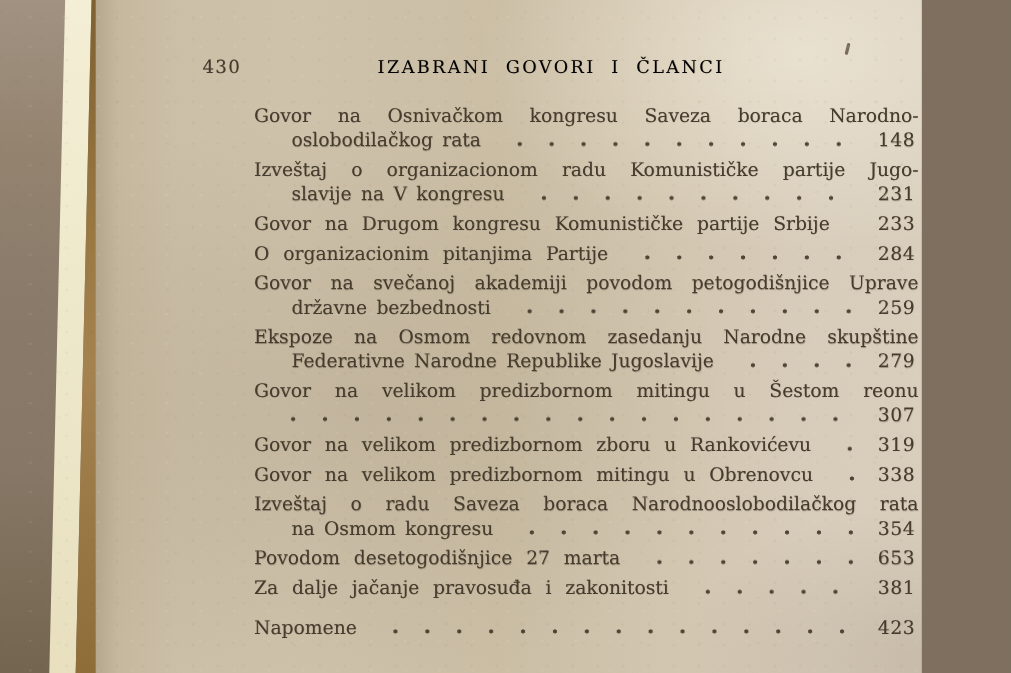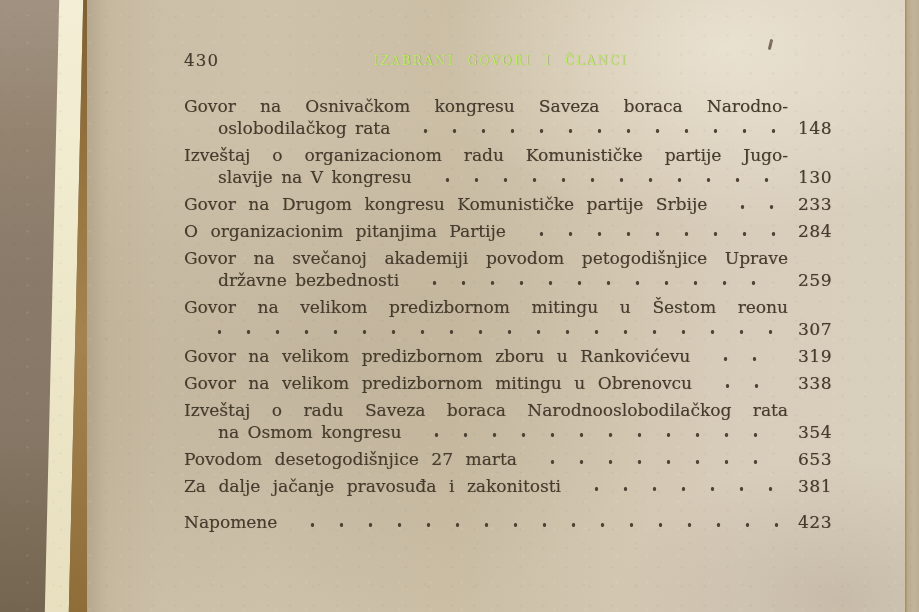--- a/index.html
+++ b/index.html
@@ -1,21 +1,21 @@
 <!DOCTYPE html>
 <html><head>
 <meta charset="utf-8">
 <style>
   html,body{margin:0;padding:0;}
   body{
     width:919px;height:612px;overflow:hidden;
     font-family:"DejaVu Serif","Liberation Serif",serif;
     background:#7e6f5f;
   }
-  .photo{position:relative;width:919px;height:612px;overflow:hidden;}
+  .photo{position:relative;width:838px;height:612px;overflow:hidden;}
 
   
   .cover{
     position:absolute;left:0;top:0;width:100px;height:612px;
     background:linear-gradient(180deg,#a29282 0%,#93836f 22%,#8a7a6a 45%,#877766 70%,#73654f 100%);
   }
   
   .edge-strip{
     position:absolute;left:52px;top:-10px;width:44px;height:634px;
     transform:rotate(1.35deg);display:flex;
@@ -54,24 +54,24 @@
 
   
   .content{
     position:absolute;left:184px;top:50px;width:648px;
     color:#463c2e;font-size:17px;line-height:22px;
     text-shadow:.3px .3px .7px rgba(74,61,45,.45);
   }
   .header-row{position:relative;height:18px;margin-bottom:27px;}
   .pagenum{position:absolute;left:0;top:0;font-size:16.5px;letter-spacing:1.2px;}
   .running-title{
-    display:block;text-align:center;font-size:12px;
-    letter-spacing:2.2px;word-spacing:7px;color:#bef264;padding-right:14px;
-  }
-  .entry{margin-bottom:5px;}
+    display:block;text-align:center;font-size:16px;
+    letter-spacing:2.2px;word-spacing:7px;color:#000000;padding-right:14px;
+  }
+  .entry{margin-bottom:5px;margin-left:47px;}
   .entry.section-break{margin-top:14px;}
   .line-first{width:604px;text-align:justify;text-align-last:justify;white-space:normal;}
   .row{display:flex;align-items:baseline;justify-content:center;}
   .row .txt{white-space:nowrap;}
   .row .txt.indent{padding-left:34px;word-spacing:.18em;}
   .row .txt.stretch{word-spacing:.42em;}
   .dots{
     flex:1 1 auto;align-self:stretch;margin:0 9px 0 15px;
     background-image:radial-gradient(circle,rgba(60,50,36,.88) 1.6px,rgba(60,50,36,0) 2.1px);
     background-size:29px 8px;background-repeat:repeat-x;
@@ -103,21 +103,21 @@
             <span class="txt indent">oslobodilačkog rata</span>
             <span class="dots"></span>
             <span class="num">148</span>
           </div>
         </div>
         <div class="entry">
           <div class="line-first">Izveštaj o organizacionom radu Komunističke partije Jugo-</div>
           <div class="row">
             <span class="txt indent">slavije na V kongresu</span>
             <span class="dots"></span>
-            <span class="num">130</span>
+            <span class="num">231</span>
           </div>
         </div>
         <div class="entry">
           <div class="row">
             <span class="txt stretch">Govor na Drugom kongresu Komunističke partije Srbije</span>
             <span class="dots"></span>
             <span class="num">233</span>
           </div>
         </div>
         <div class="entry">
@@ -126,20 +126,28 @@
             <span class="dots"></span>
             <span class="num">284</span>
           </div>
         </div>
         <div class="entry">
           <div class="line-first">Govor na svečanoj akademiji povodom petogodišnjice Uprave</div>
           <div class="row">
             <span class="txt indent">državne bezbednosti</span>
             <span class="dots"></span>
             <span class="num">259</span>
+          </div>
+        </div>
+        <div class="entry">
+          <div class="line-first">Ekspoze na Osmom redovnom zasedanju Narodne skupštine</div>
+          <div class="row">
+            <span class="txt indent">Federativne Narodne Republike Jugoslavije</span>
+            <span class="dots"></span>
+            <span class="num">279</span>
           </div>
         </div>
         <div class="entry">
           <div class="line-first">Govor na velikom predizbornom mitingu u Šestom reonu</div>
           <div class="row">
             <span class="dots"></span>
             <span class="num">307</span>
           </div>
         </div>
         <div class="entry">

